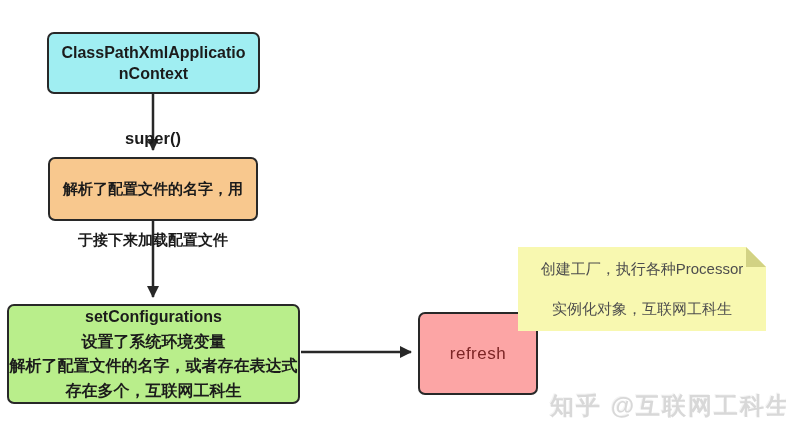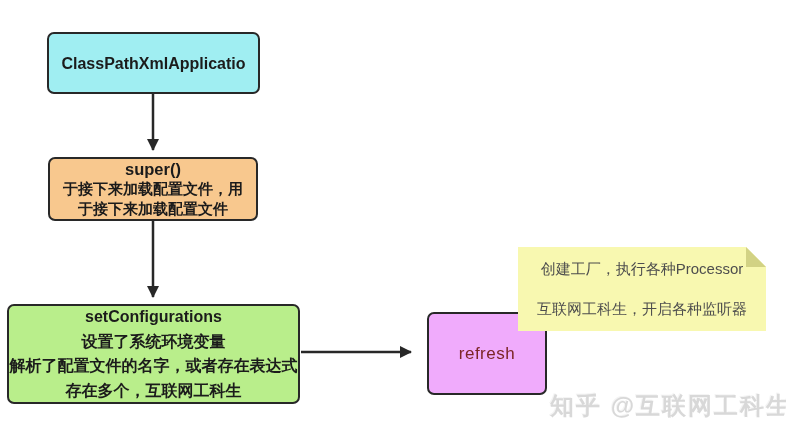--- a/index.html
+++ b/index.html
@@ -93,40 +93,41 @@
         <path d="M0,0 L12,6 L0,12 Z" fill="#282828"></path>
       </marker>
     </defs>
     <line x1="153" y1="94" x2="153" y2="150" stroke="#282828" stroke-width="2.5" marker-end="url(#ah)"></line>
     <line x1="153" y1="221" x2="153" y2="297" stroke="#282828" stroke-width="2.5" marker-end="url(#ah)"></line>
     <line x1="301" y1="352" x2="411" y2="352" stroke="#282828" stroke-width="2.5" marker-end="url(#ah)"></line>
   </svg>
 
   <div class="node node-context" style="background-color: rgb(160, 238, 242);">
     <div>ClassPathXmlApplicatio</div>
+    <div>nContext</div>
   </div>
 
-  <div class="node node-super" style="background-color: rgb(248, 200, 142);">
+  <div class="node node-super" style="background-color: rgb(248, 200, 142); gap: 31px;">
     <div class="node-title">super()</div>
-    <div>于接下来加载配置文件，用</div>
+    <div>解析了配置文件的名字，用</div>
     <div>于接下来加载配置文件</div>
   </div>
 
   <div class="node node-set" style="background-color: rgb(185, 238, 139); justify-content: space-between;">
     <div class="node-title">setConfigurations</div>
     <div>设置了系统环境变量</div>
     <div>解析了配置文件的名字，或者存在表达式</div>
     <div>存在多个，互联网工科生</div>
   </div>
 
-  <div class="node node-refresh" style="background-color: #f0abfc; margin-left: 9px;">
+  <div class="node node-refresh" style="background-color: #fca5a5;">
     <div>refresh</div>
   </div>
 
   <div class="note" style="background-color: rgb(248, 248, 176);">
     <div>创建工厂，执行各种Processor</div>
-    <div>互联网工科生，开启各种监听器</div>
+    <div>实例化对象，互联网工科生</div>
   </div>
   <div class="note-fold" style="background-color: rgb(210, 210, 132);"></div>
 
   <div class="watermark">知乎 @互联网工科生</div>
 
 </div>
 
 </body></html>

